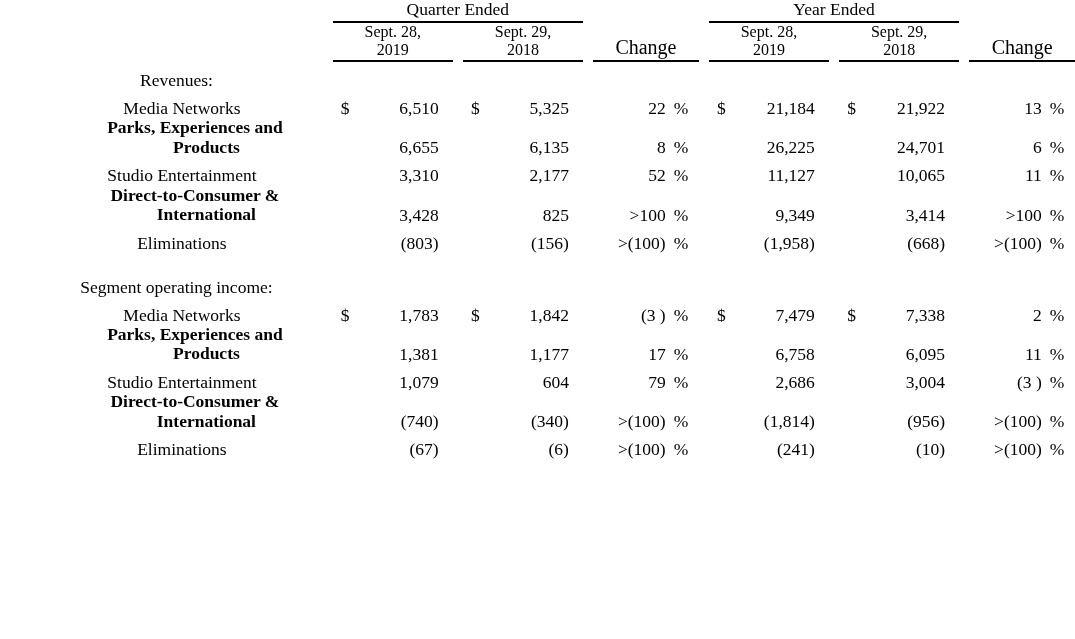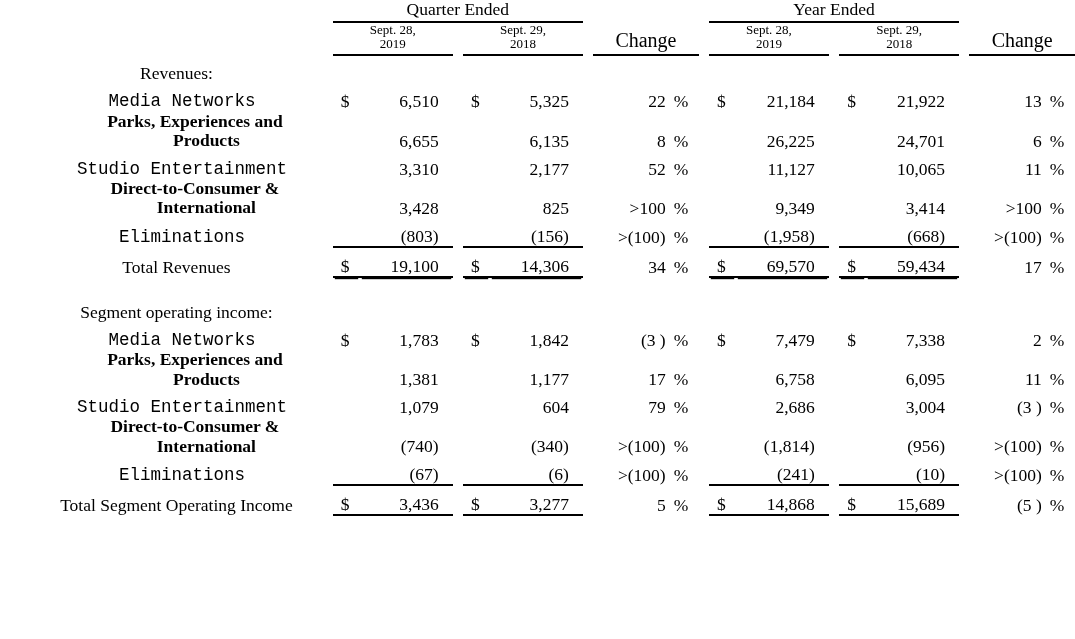--- a/index.html
+++ b/index.html
@@ -48,35 +48,35 @@
     font-size: 17.5px;
     padding-bottom: 1px;
     line-height: 1.12;
   }
   .grp-rule { border-bottom: 2.2px solid #000; }
 
   .date-head {
     text-align: center;
     line-height: 1.12;
     padding-bottom: 2px;
-    font-size: 13px;
+    font-size: 16px;
   }
   .chg-head {
     text-align: center;
     line-height: 1.12;
     padding-bottom: 2px;
     font-size: 20px;
   }
   .head-rule { border-bottom: 2.2px solid #000; }
 
   
   tr.datarow td { height: 28px; line-height: 1.1; }
 
   .lbl        { text-align: center; padding-left: 20px; white-space: nowrap; }
-  .lbl.indent { padding-left: 31px; font-family: Liberation Mono, monospace; }
+  .lbl.indent { padding-left: 31px; }
   .lbl.two    { padding-left: 57px; line-height: 1.12; font-weight: bold; }
   .lbl .wrap2 { display: block; padding-left: 0; }
   .lbl .wrap2 .l2 { display: block; padding-left: 23px; }
 
   .cur { text-align: left; padding-left: 8px; }
   .num { text-align: right; padding-right: 14px; white-space: nowrap; }
   .chg { text-align: right; padding-right: 2px; white-space: nowrap; }
   .pct { text-align: left; padding-left: 6px; white-space: nowrap; }
 
   
@@ -269,40 +269,20 @@
     <td class="cur"></td>
     <td class="num">(1,958)</td>
     <td></td>
     <td class="cur"></td>
     <td class="num">(668)</td>
     <td></td>
     <td class="chg">&gt;(100)</td>
     <td class="pct">%</td>
   </tr>
 
-  <tr class="datarow">
-    <td class="lbl">Total Revenues</td>
-    <td class="cur tl-top tl-dbl">$</td>
-    <td class="num tl-top tl-dbl">19,100</td>
-    <td></td>
-    <td class="cur tl-top tl-dbl">$</td>
-    <td class="num tl-top tl-dbl">14,306</td>
-    <td></td>
-    <td class="chg">34</td>
-    <td class="pct">%</td>
-    <td></td>
-    <td class="cur tl-top tl-dbl">$</td>
-    <td class="num tl-top tl-dbl">69,570</td>
-    <td></td>
-    <td class="cur tl-top tl-dbl">$</td>
-    <td class="num tl-top tl-dbl">59,434</td>
-    <td></td>
-    <td class="chg">17</td>
-    <td class="pct">%</td>
-  </tr>
 
   <tr class="band">
           <td colspan="18"></td>
         </tr>
 
   <tr class="datarow">
     <td class="lbl">Segment operating income:</td>
     <td colspan="17"></td>
   </tr>
 
@@ -414,36 +394,16 @@
     <td class="cur"></td>
     <td class="num">(241)</td>
     <td></td>
     <td class="cur"></td>
     <td class="num">(10)</td>
     <td></td>
     <td class="chg">&gt;(100)</td>
     <td class="pct">%</td>
   </tr>
 
-  <tr class="datarow">
-    <td class="lbl">Total Segment Operating Income</td>
-    <td class="cur tl-top tl-sgl">$</td>
-    <td class="num tl-top tl-sgl">3,436</td>
-    <td></td>
-    <td class="cur tl-top tl-sgl">$</td>
-    <td class="num tl-top tl-sgl">3,277</td>
-    <td></td>
-    <td class="chg">5</td>
-    <td class="pct">%</td>
-    <td></td>
-    <td class="cur tl-top tl-sgl">$</td>
-    <td class="num tl-top tl-sgl">14,868</td>
-    <td></td>
-    <td class="cur tl-top tl-sgl">$</td>
-    <td class="num tl-top tl-sgl">15,689</td>
-    <td></td>
-    <td class="chg">(5 )</td>
-    <td class="pct">%</td>
-  </tr>
 
 </tbody>
     </table>
 </div>
 
 </body></html>

